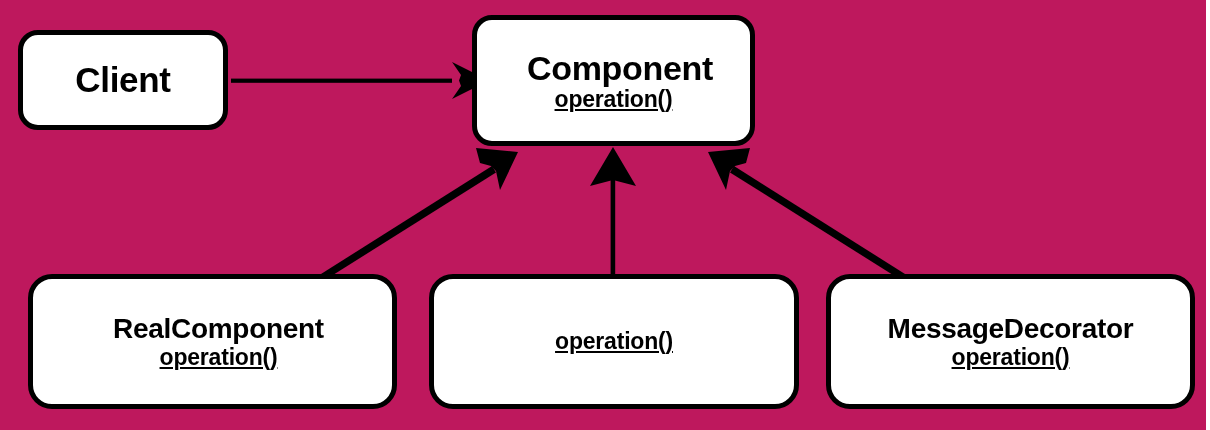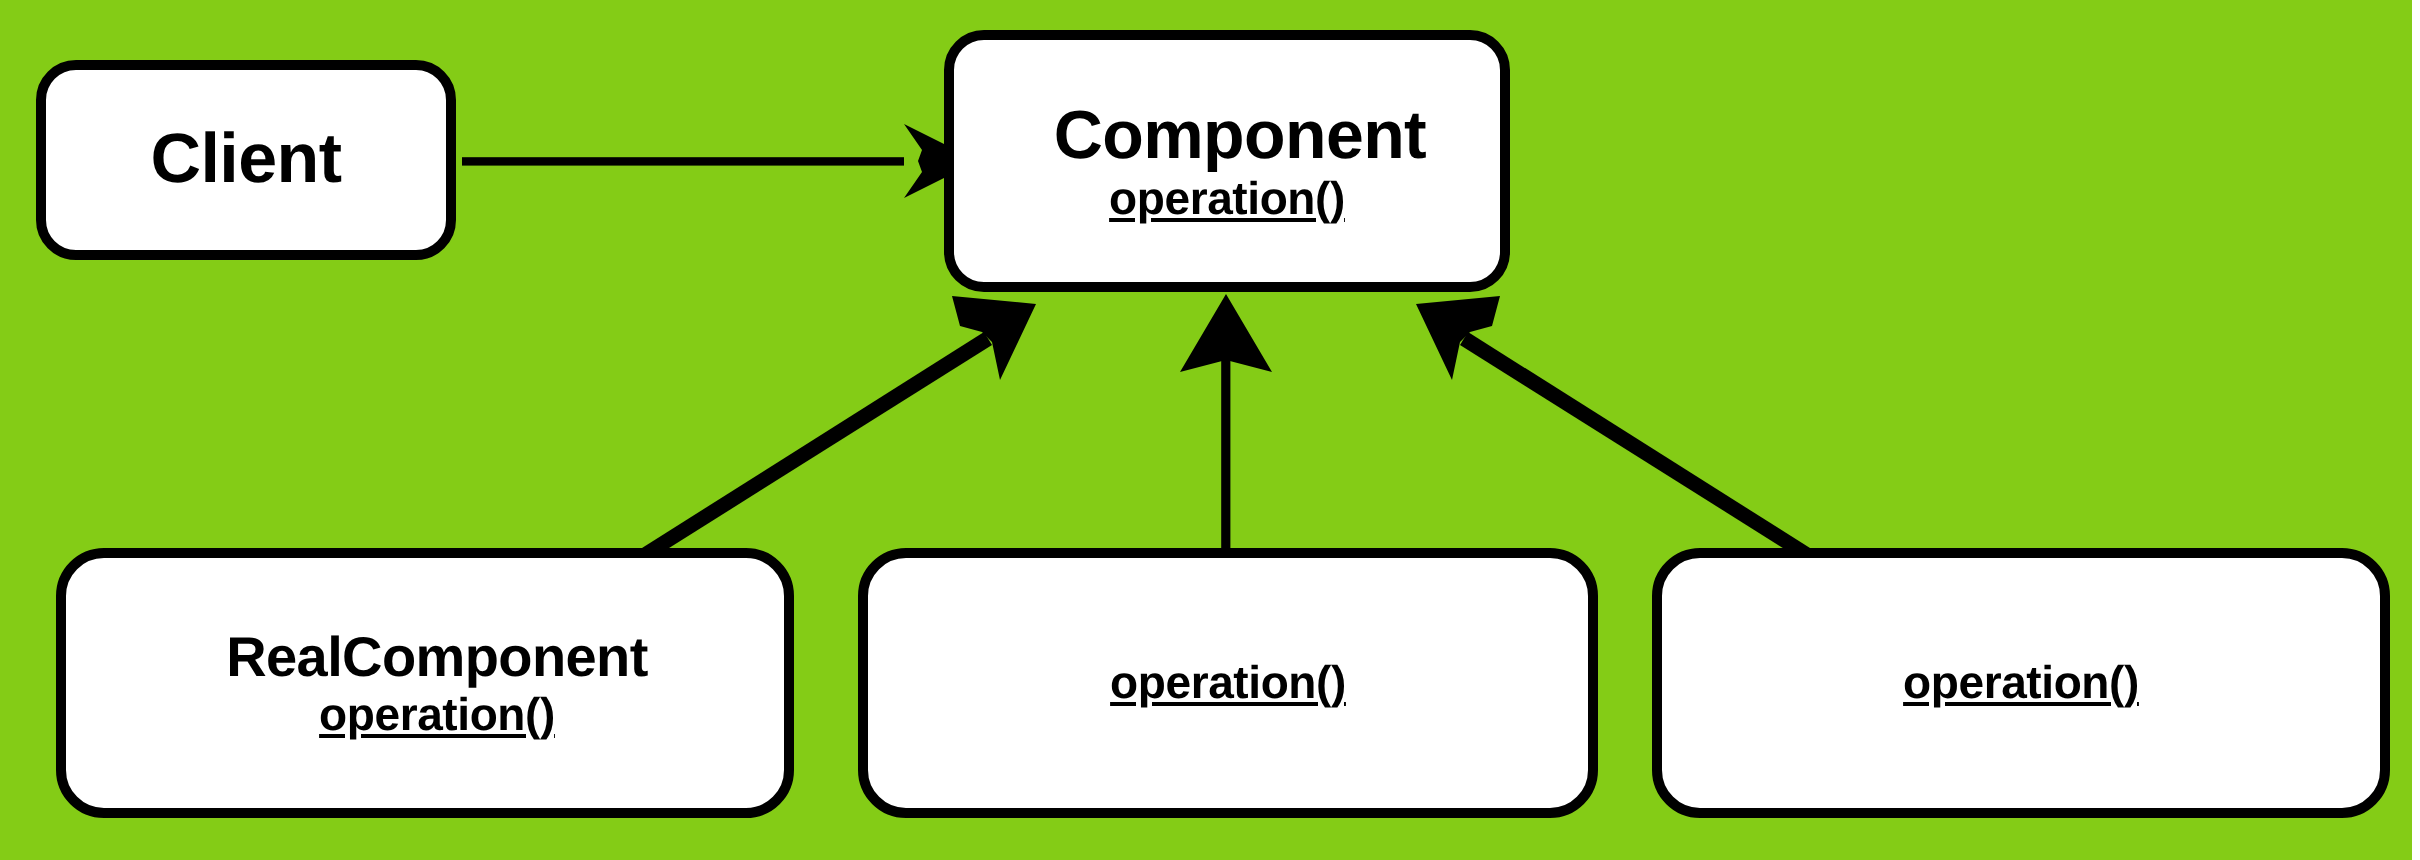--- a/index.html
+++ b/index.html
@@ -10,21 +10,21 @@
   }
   body {
     font-family: "Liberation Sans", sans-serif;
     -webkit-font-smoothing: antialiased;
   }
 
   #diagram-canvas {
     position: relative;
     width: 1206px;
     height: 430px;
-    background: #84cc16;
+    background: #be185d;
     overflow: hidden;
   }
 
   
   #connector-layer {
     position: absolute;
     left: 0;
     top: 0;
     width: 1210px;
     height: 430px;
@@ -135,16 +135,17 @@
   <div class="uml-box concrete" id="box-realcomponent">
     <div class="class-name">RealComponent</div>
     <div class="class-operation">operation()</div>
   </div>
 
   <div class="uml-box concrete" id="box-timedecorator">
     <div class="class-operation">operation()</div>
   </div>
 
   <div class="uml-box concrete" id="box-messagedecorator">
+    <div class="class-name">MessageDecorator</div>
     <div class="class-operation">operation()</div>
   </div>
 
 </div>
 
 </body></html>

